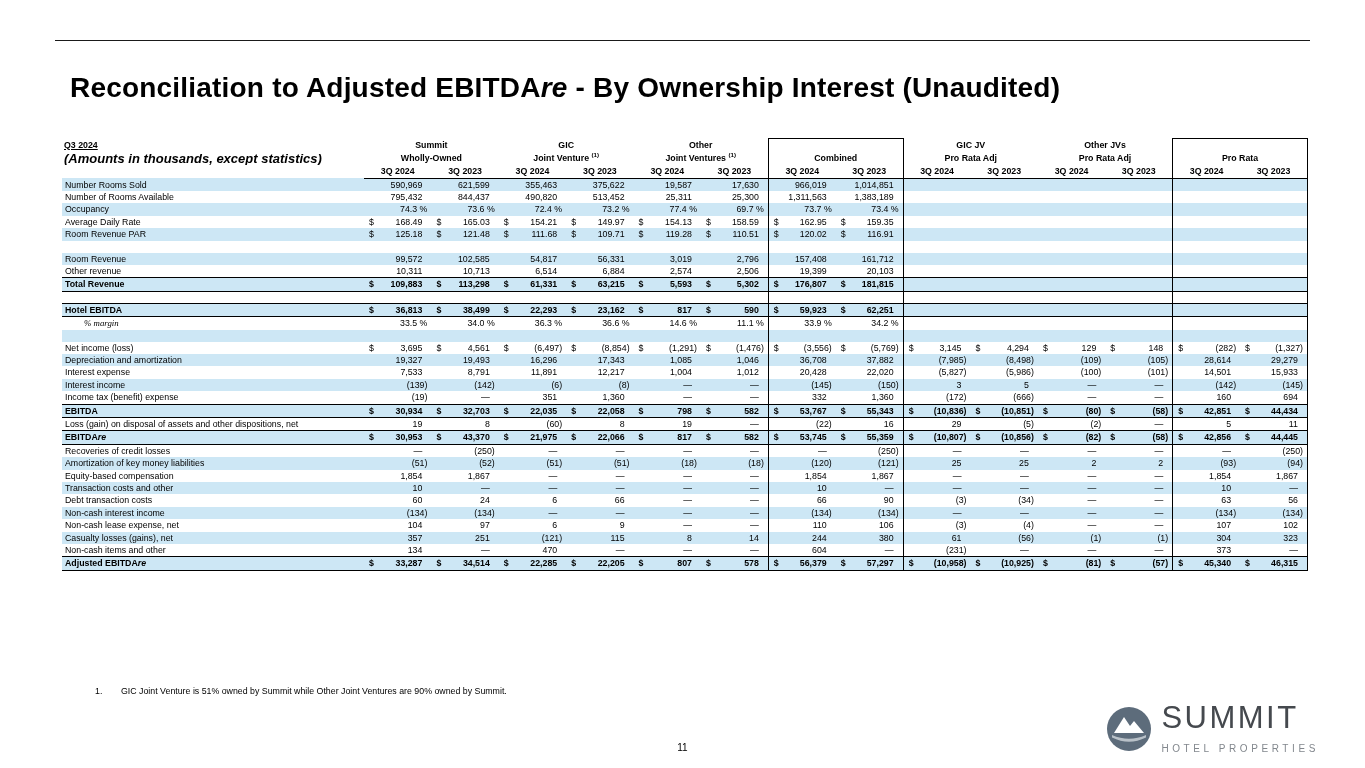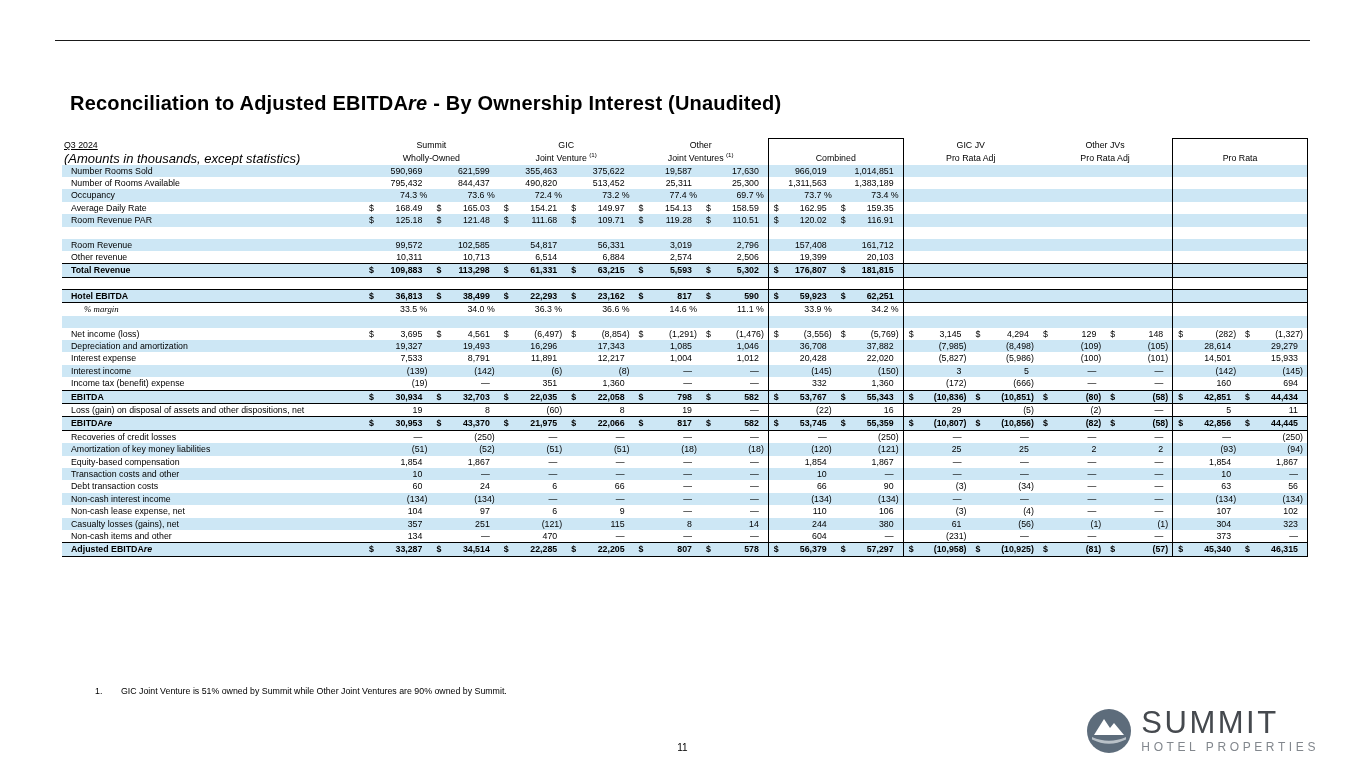--- a/index.html
+++ b/index.html
@@ -2,61 +2,61 @@
 <html style="--band: #cde7f5; --logo-circle: #5d6c7b; --logo-swoosh: #b9c1c8; --logo-text: #45494e; --logo-sub: #82878d;"><head>
 <meta charset="utf-8">
 <style>
   * { margin:0; padding:0; box-sizing:border-box; }
   html,body { background:#fff; }
   body { width:1365px; height:768px; font-family:"Liberation Sans", sans-serif; color:#000; overflow:hidden; }
   .slide { position:relative; width:1365px; height:768px; background:#fff; }
 
   .top-rule { position:absolute; left:55px; right:55px; top:40px; border-top:1.3px solid #1a1a1a; }
 
-  .title { position:absolute; left:70px; top:72px; font-size:20px; font-weight:bold; letter-spacing:0.2px; white-space:nowrap;margin-top:20px; }
+  .title { position:absolute; left:70px; top:72px; font-size:28px; font-weight:bold; letter-spacing:0.2px; white-space:nowrap; }
   .title .ital { font-style:italic; }
 
   .table-wrap { position:absolute; left:62px; top:138px; width:1246px; }
   table { width:100%; border-collapse:collapse; table-layout:fixed; font-size:8.8px; }
   col.c-label { width:302px; }
   td { vertical-align:bottom; line-height:10.4px; padding:1px 0; white-space:nowrap; overflow:hidden; }
 
-  tr.hdr td { font-weight:normal; line-height:11px; }
+  tr.hdr td { font-weight:bold; line-height:11px; }
   .ghead { text-align:center; }
   .phead { text-align:center; border-bottom:1px solid #000; }
   .corner { text-align:left; padding-left:2px; }
   td.corner-sub { font-weight:normal; font-style:italic; font-size:13px; }
   .corner-title { text-decoration:underline; }
   sup { font-size:6.2px; vertical-align:super; line-height:0; }
 
   tr.band td { background:var(--band,#cde7f5); }
   tr.total td { font-weight:bold; border-top:1px solid #000; border-bottom:1px solid #000; }
   tr.ital .lbl { font-style:italic; padding-left:22px;font-family:Liberation Serif, serif; }
   tr.spacer td { height:12px; }
 
-  .lbl { text-align:left; padding-left:9px; }
+  .lbl { text-align:left; padding-left:3px; }
   tr.total .lbl { }
 
   .num { text-align:right; padding-right:9px; }
   .num.tight { padding-right:4px; }
   .cur { float:left; margin-left:5px; }
 
   .box-l { border-left:1.2px solid #000; }
   .box-r { border-right:1.2px solid #000; }
   .box-t { border-top:1.2px solid #000; }
   .box-b { border-bottom:1.2px solid #000 !important; }
 
   .footnote { position:absolute; left:95px; top:686px; font-size:8.8px; display:flex; }
   .fn-num { width:26px; }
 
   .page-number { position:absolute; left:0; right:0; top:742px; text-align:center; font-size:10px; }
 
   .logo { position:absolute; right:46px; bottom:14px; display:flex; align-items:center; gap:9px; }
   .logo-name { font-size:31px; letter-spacing:2.5px; color:var(--logo-text,#45494e); line-height:30px; }
-  .logo-sub { font-size:12px; letter-spacing:3.6px; color:var(--logo-sub,#82878d); margin-top:2px; }
+  .logo-sub { font-size:10px; letter-spacing:3.6px; color:var(--logo-sub,#82878d); margin-top:10px; }
 </style>
 </head>
 <body>
 
 <div class="slide">
   <div class="top-rule"></div>
 
   <h1 class="title"><span>Reconciliation to Adjusted EBITDA</span><span class="ital">re</span><span> - By Ownership Interest (Unaudited)</span></h1>
 
   <div class="table-wrap">
@@ -91,20 +91,37 @@
           </tr>
           <tr class="hdr hdr-b">
             <td class="corner corner-sub">(Amounts in thousands, except statistics)</td>
             <td colspan="2" class="ghead">Wholly-Owned</td>
             <td colspan="2" class="ghead">Joint Venture <sup>(1)</sup></td>
             <td colspan="2" class="ghead">Joint Ventures <sup>(1)</sup></td>
             <td colspan="2" class="ghead box-l box-r">Combined</td>
             <td colspan="2" class="ghead">Pro Rata Adj</td>
             <td colspan="2" class="ghead">Pro Rata Adj</td>
             <td colspan="2" class="ghead box-l box-r">Pro Rata</td>
+          </tr>
+          <tr class="hdr hdr-c">
+            <td class="corner"></td>
+            <td class="phead">3Q 2024</td>
+            <td class="phead">3Q 2023</td>
+            <td class="phead">3Q 2024</td>
+            <td class="phead">3Q 2023</td>
+            <td class="phead">3Q 2024</td>
+            <td class="phead">3Q 2023</td>
+            <td class="phead box-l">3Q 2024</td>
+            <td class="phead box-r">3Q 2023</td>
+            <td class="phead">3Q 2024</td>
+            <td class="phead">3Q 2023</td>
+            <td class="phead">3Q 2024</td>
+            <td class="phead">3Q 2023</td>
+            <td class="phead box-l">3Q 2024</td>
+            <td class="phead box-r">3Q 2023</td>
           </tr>
           <tr class="row band">
             <td class="lbl">Number Rooms Sold</td>
             <td class="num"><span class="val">590,969</span></td>
             <td class="num"><span class="val">621,599</span></td>
             <td class="num"><span class="val">355,463</span></td>
             <td class="num"><span class="val">375,622</span></td>
             <td class="num"><span class="val">19,587</span></td>
             <td class="num"><span class="val">17,630</span></td>
             <td class="num box-l"><span class="val">966,019</span></td>

